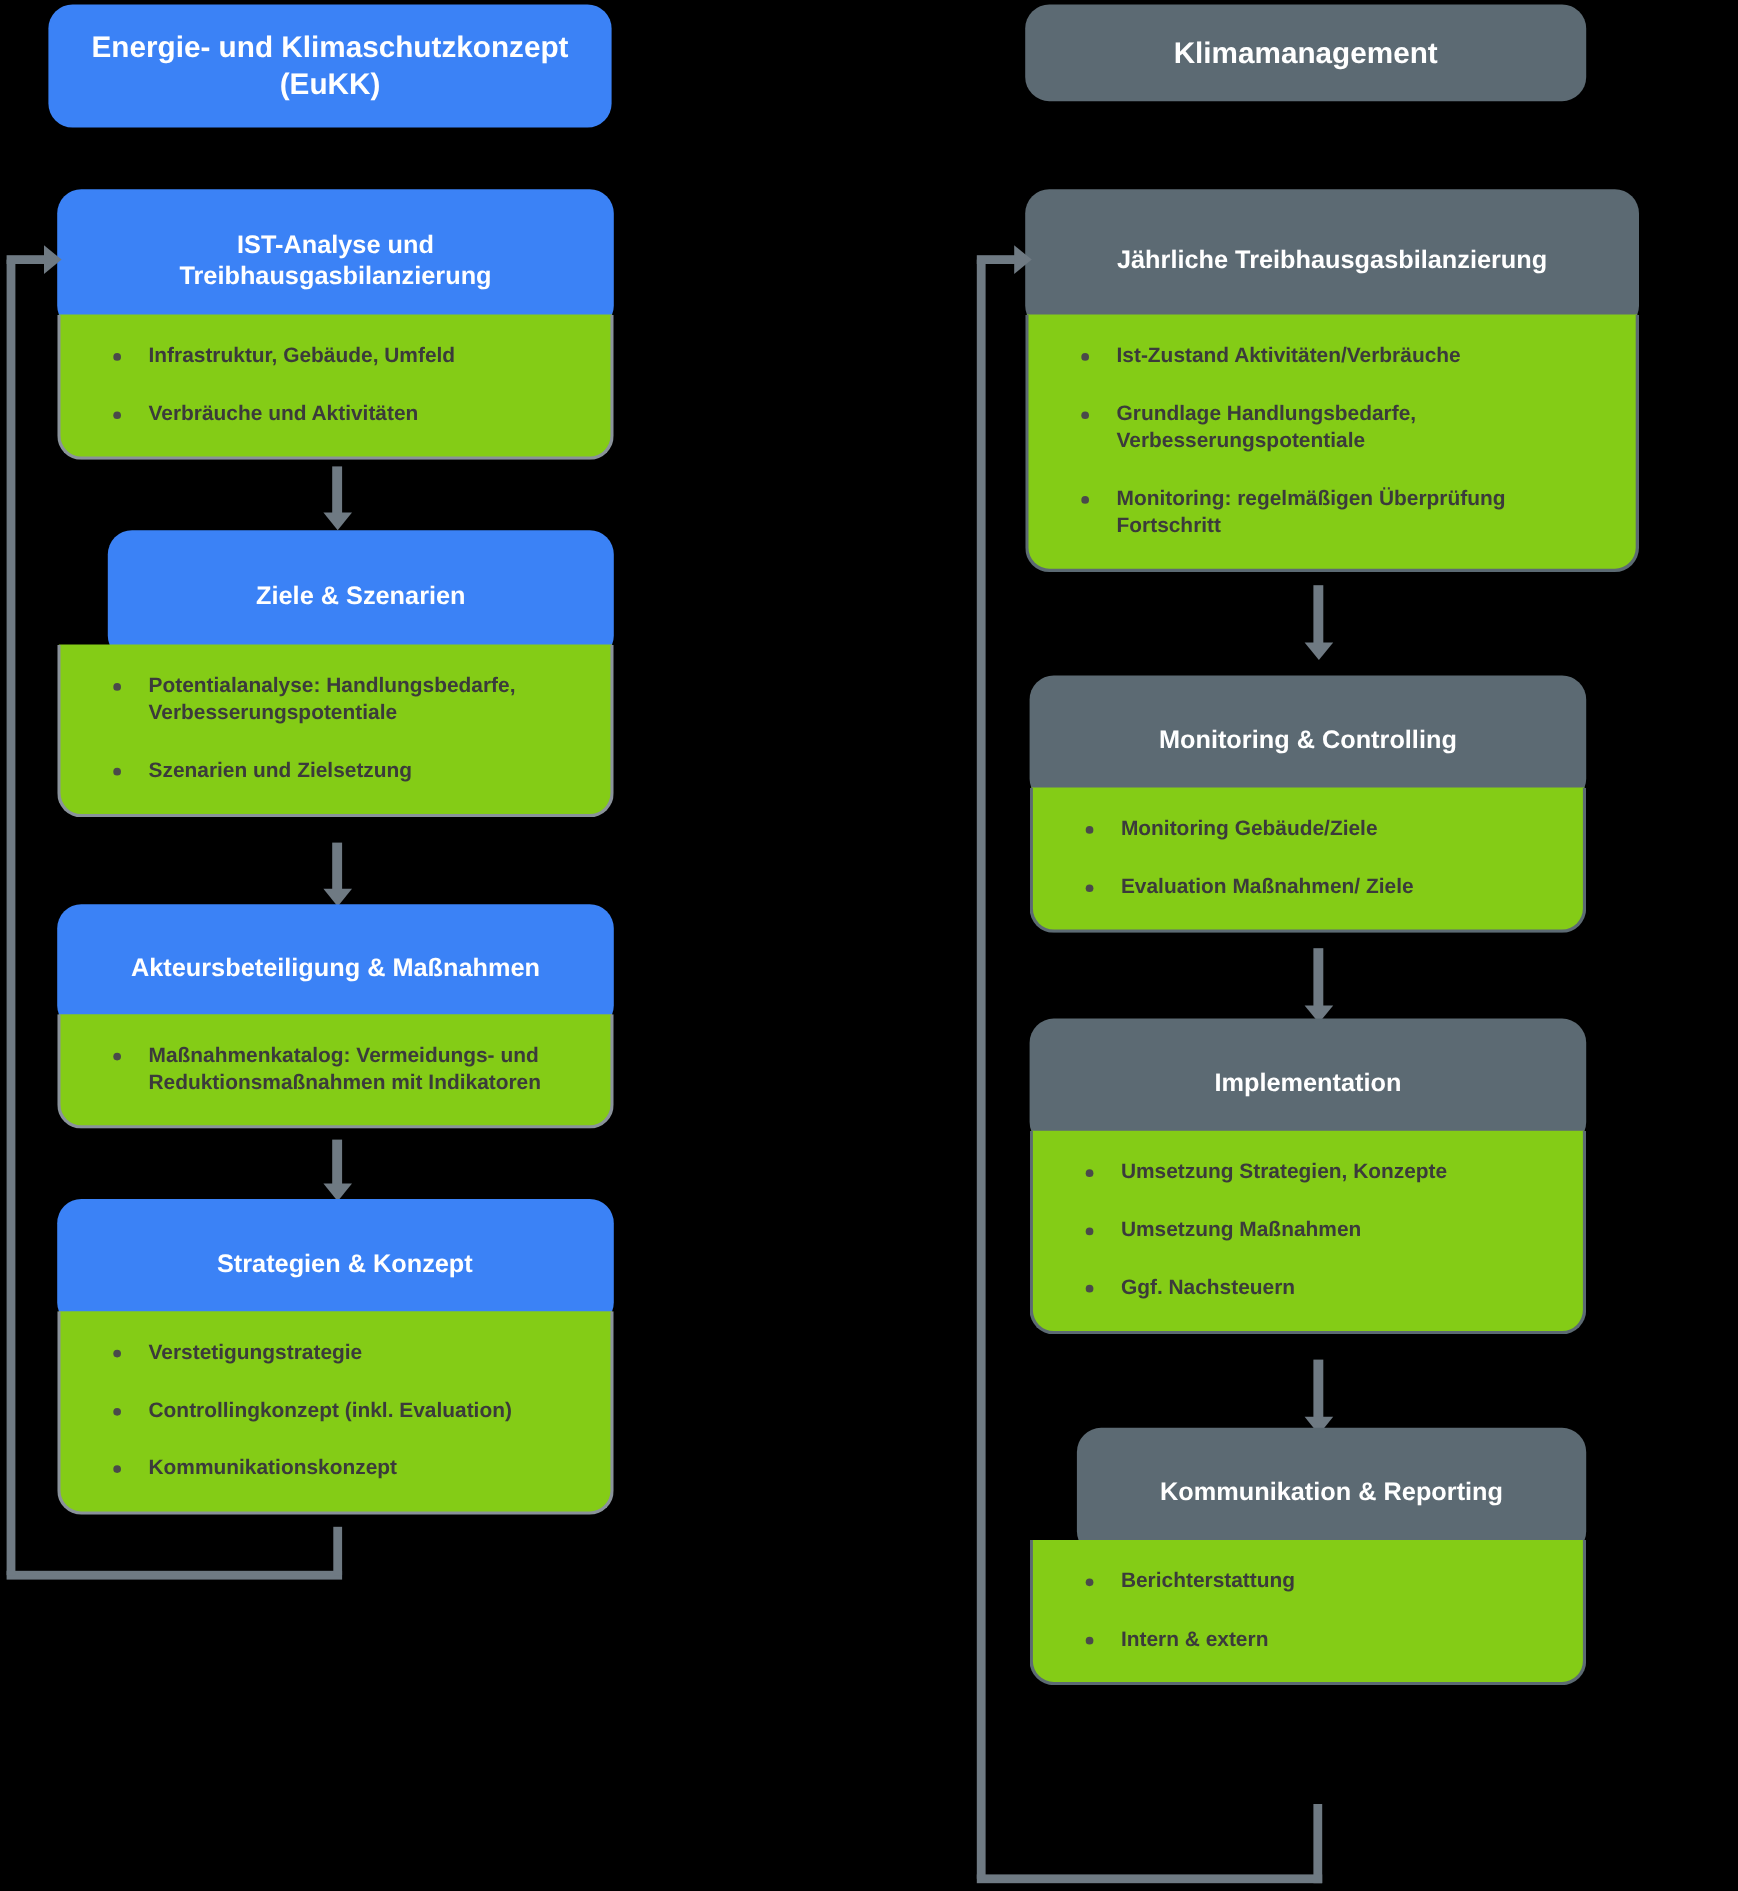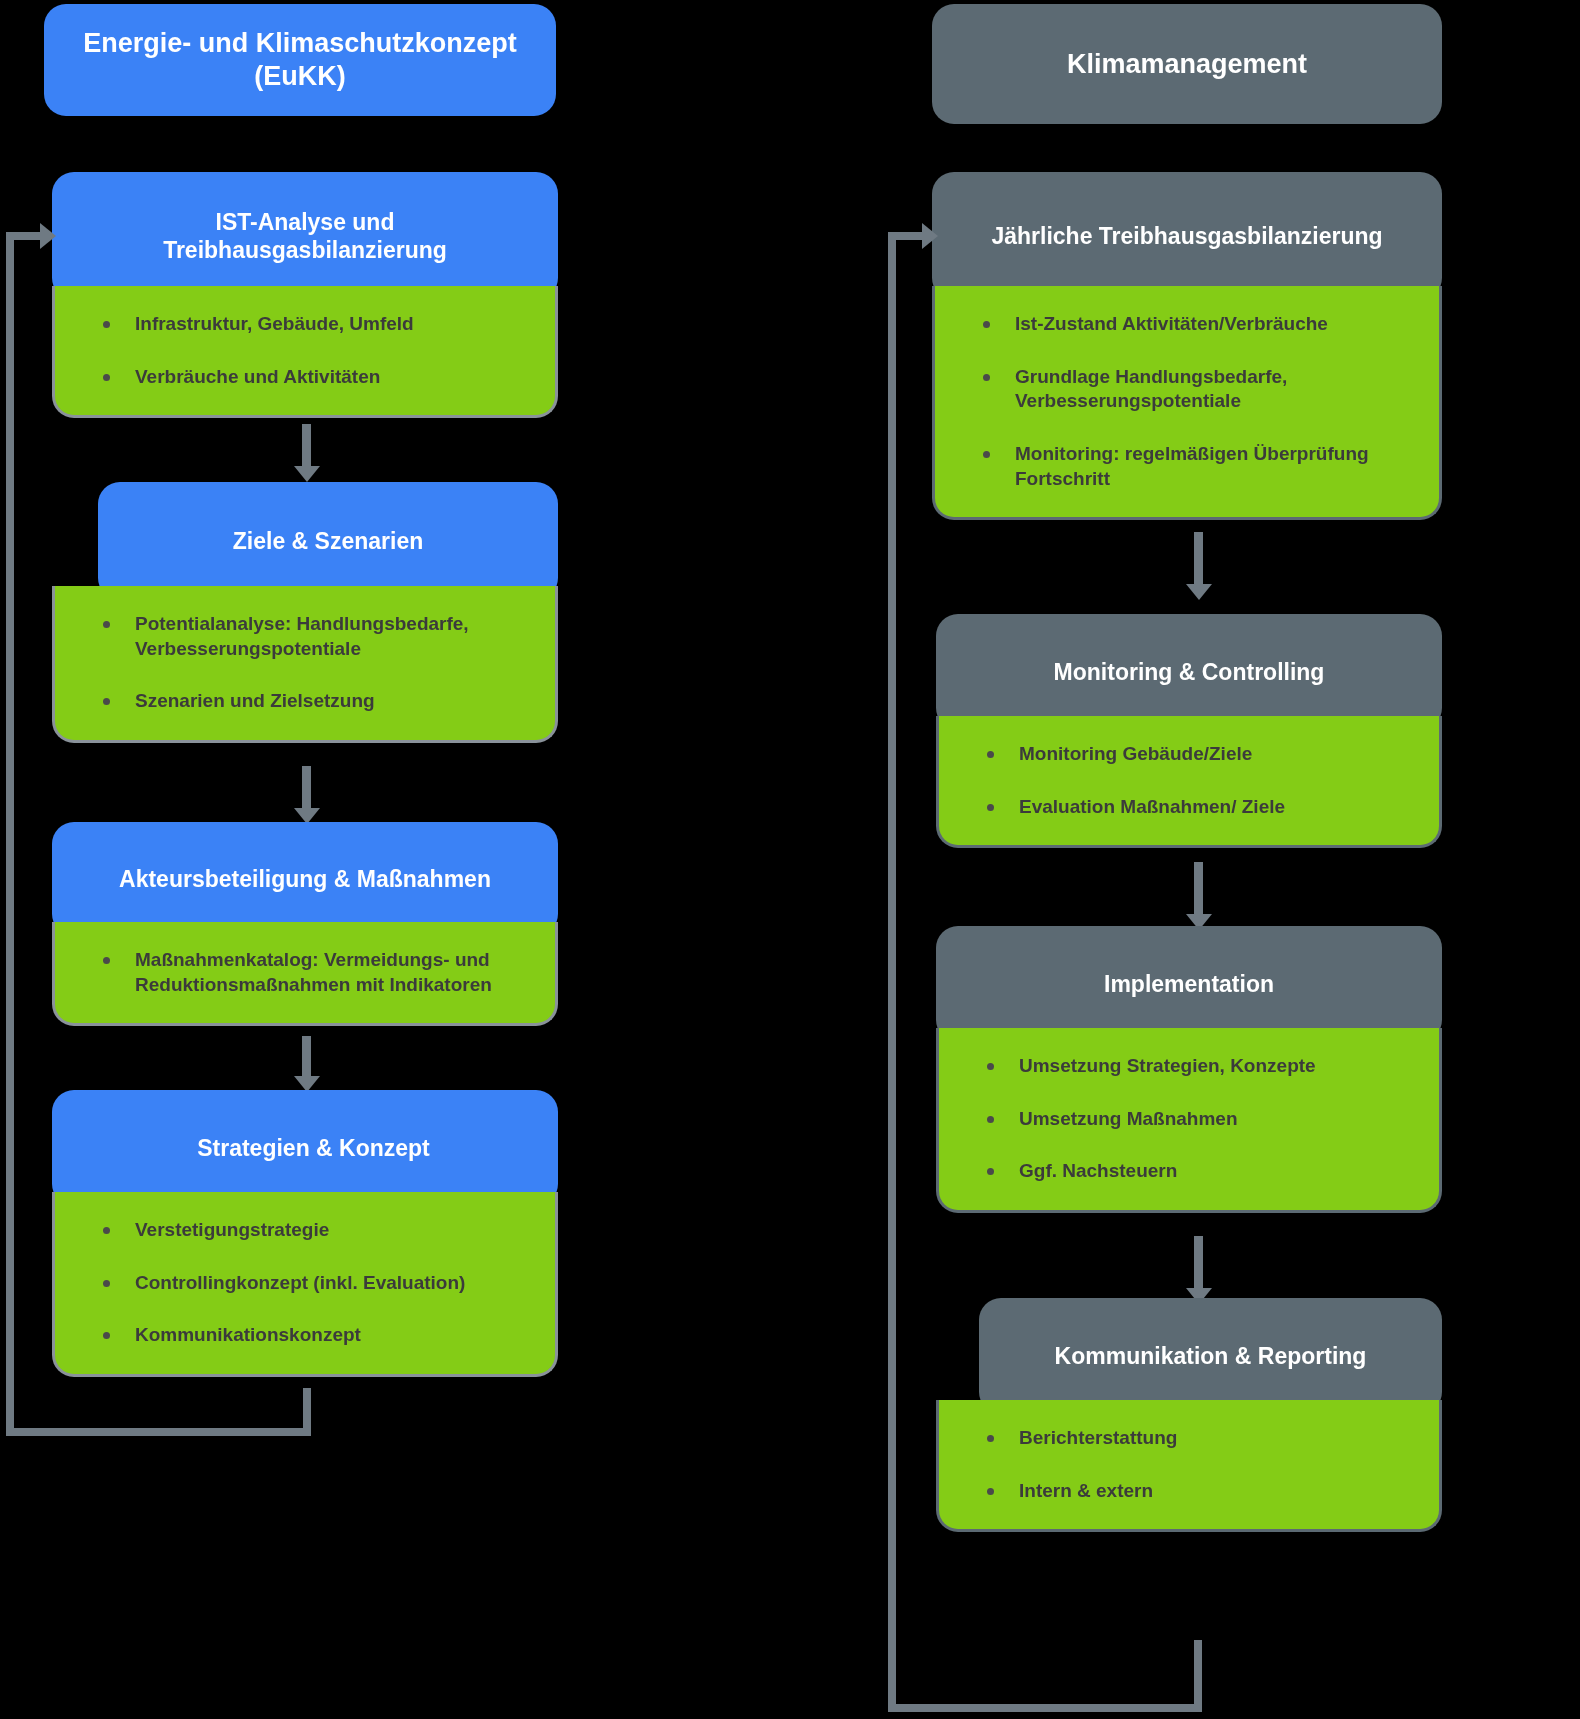--- a/index.html
+++ b/index.html
@@ -139,24 +139,24 @@
     </div>
   </div>
 
   <div class="hline" style="left:6px; top:1428px; width:305px; height:8px;"></div>
   <div class="vline" style="left:6px; top:236px; width:8px; height:1196px;"></div>
   <div class="hline" style="left:6px; top:232px; width:38px; height:8px;"></div>
   <div class="arrowhead right" style="left:40px; top:223px;"></div>
   <div class="vline" style="left:303px; top:1388px; width:8px; height:44px;"></div>
 
   <div class="card dark" style="left:932px; top:4px; width:510px;">
-    <div class="head title-top" style="height:120px;">Klimamanagement</div>
-  </div>
-
-  <div class="card dark" style="left:932px; top:172px; width:510px;">
+    <div class="head title-top" style="height:88px;">Klimamanagement</div>
+  </div>
+
+  <div class="card dark" style="left:932px; top:172px; width:558px;">
     <div class="head title-sec" style="height:128px;">Jährliche Treibhausgasbilanzierung</div>
     <div class="body">
       <ul class="bullets">
         <li>Ist-Zustand Aktivitäten/Verbräuche</li>
         <li>Grundlage Handlungsbedarfe, Verbesserungspotentiale</li>
         <li>Monitoring: regelmäßigen Überprüfung Fortschritt</li>
       </ul>
     </div>
   </div>
 

